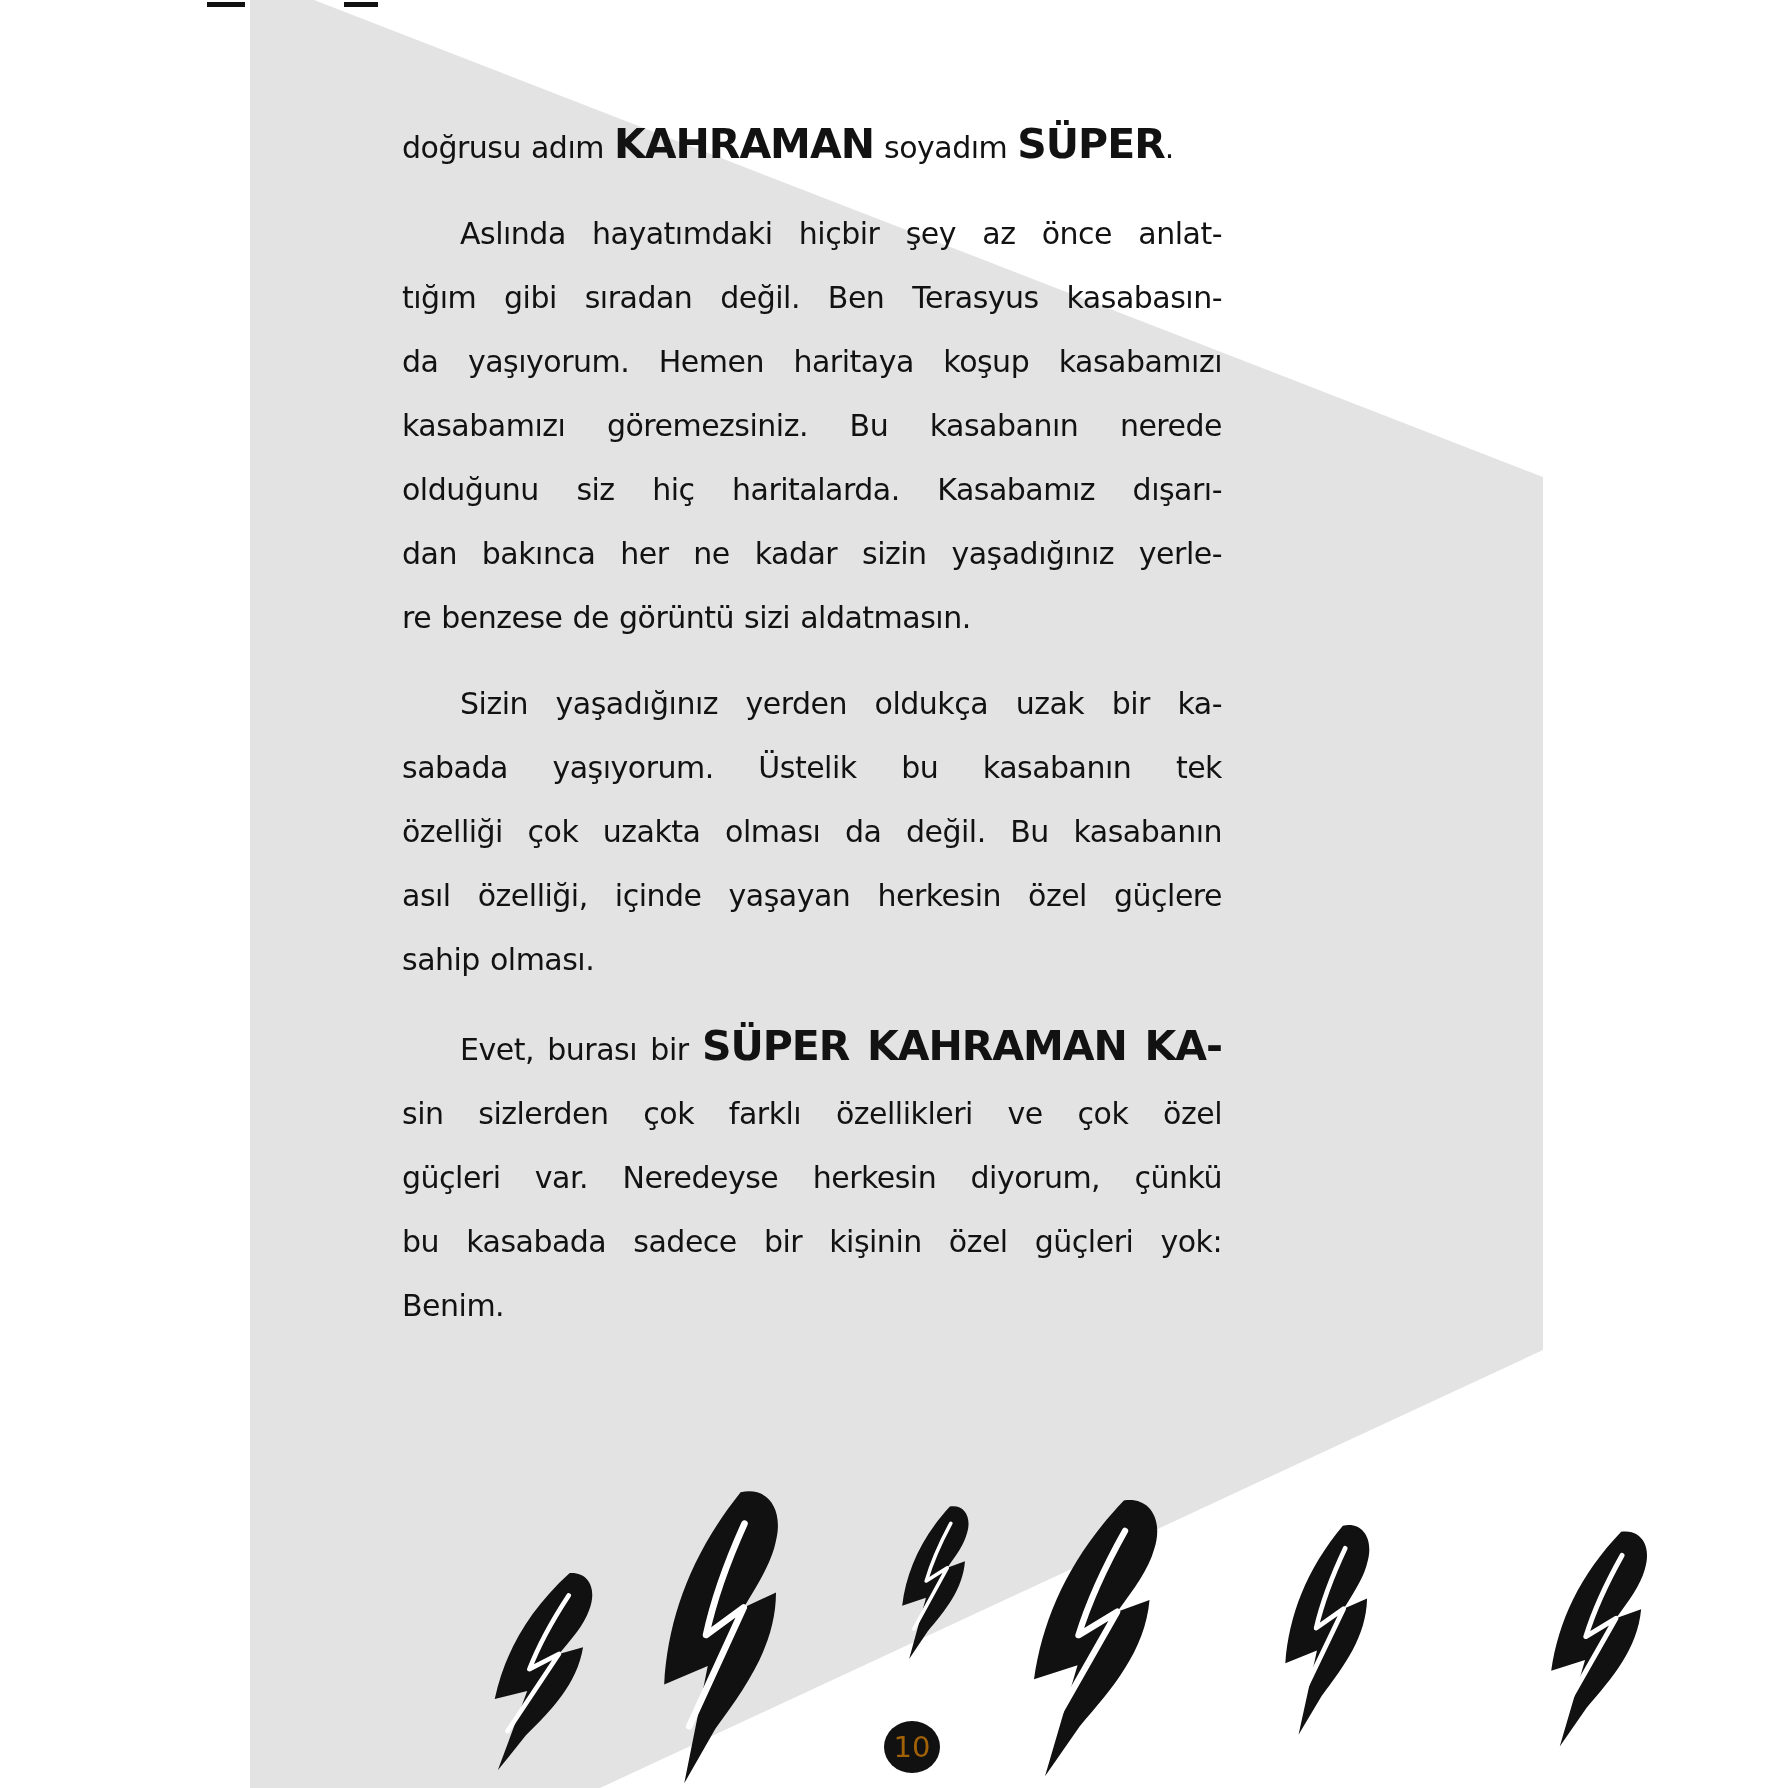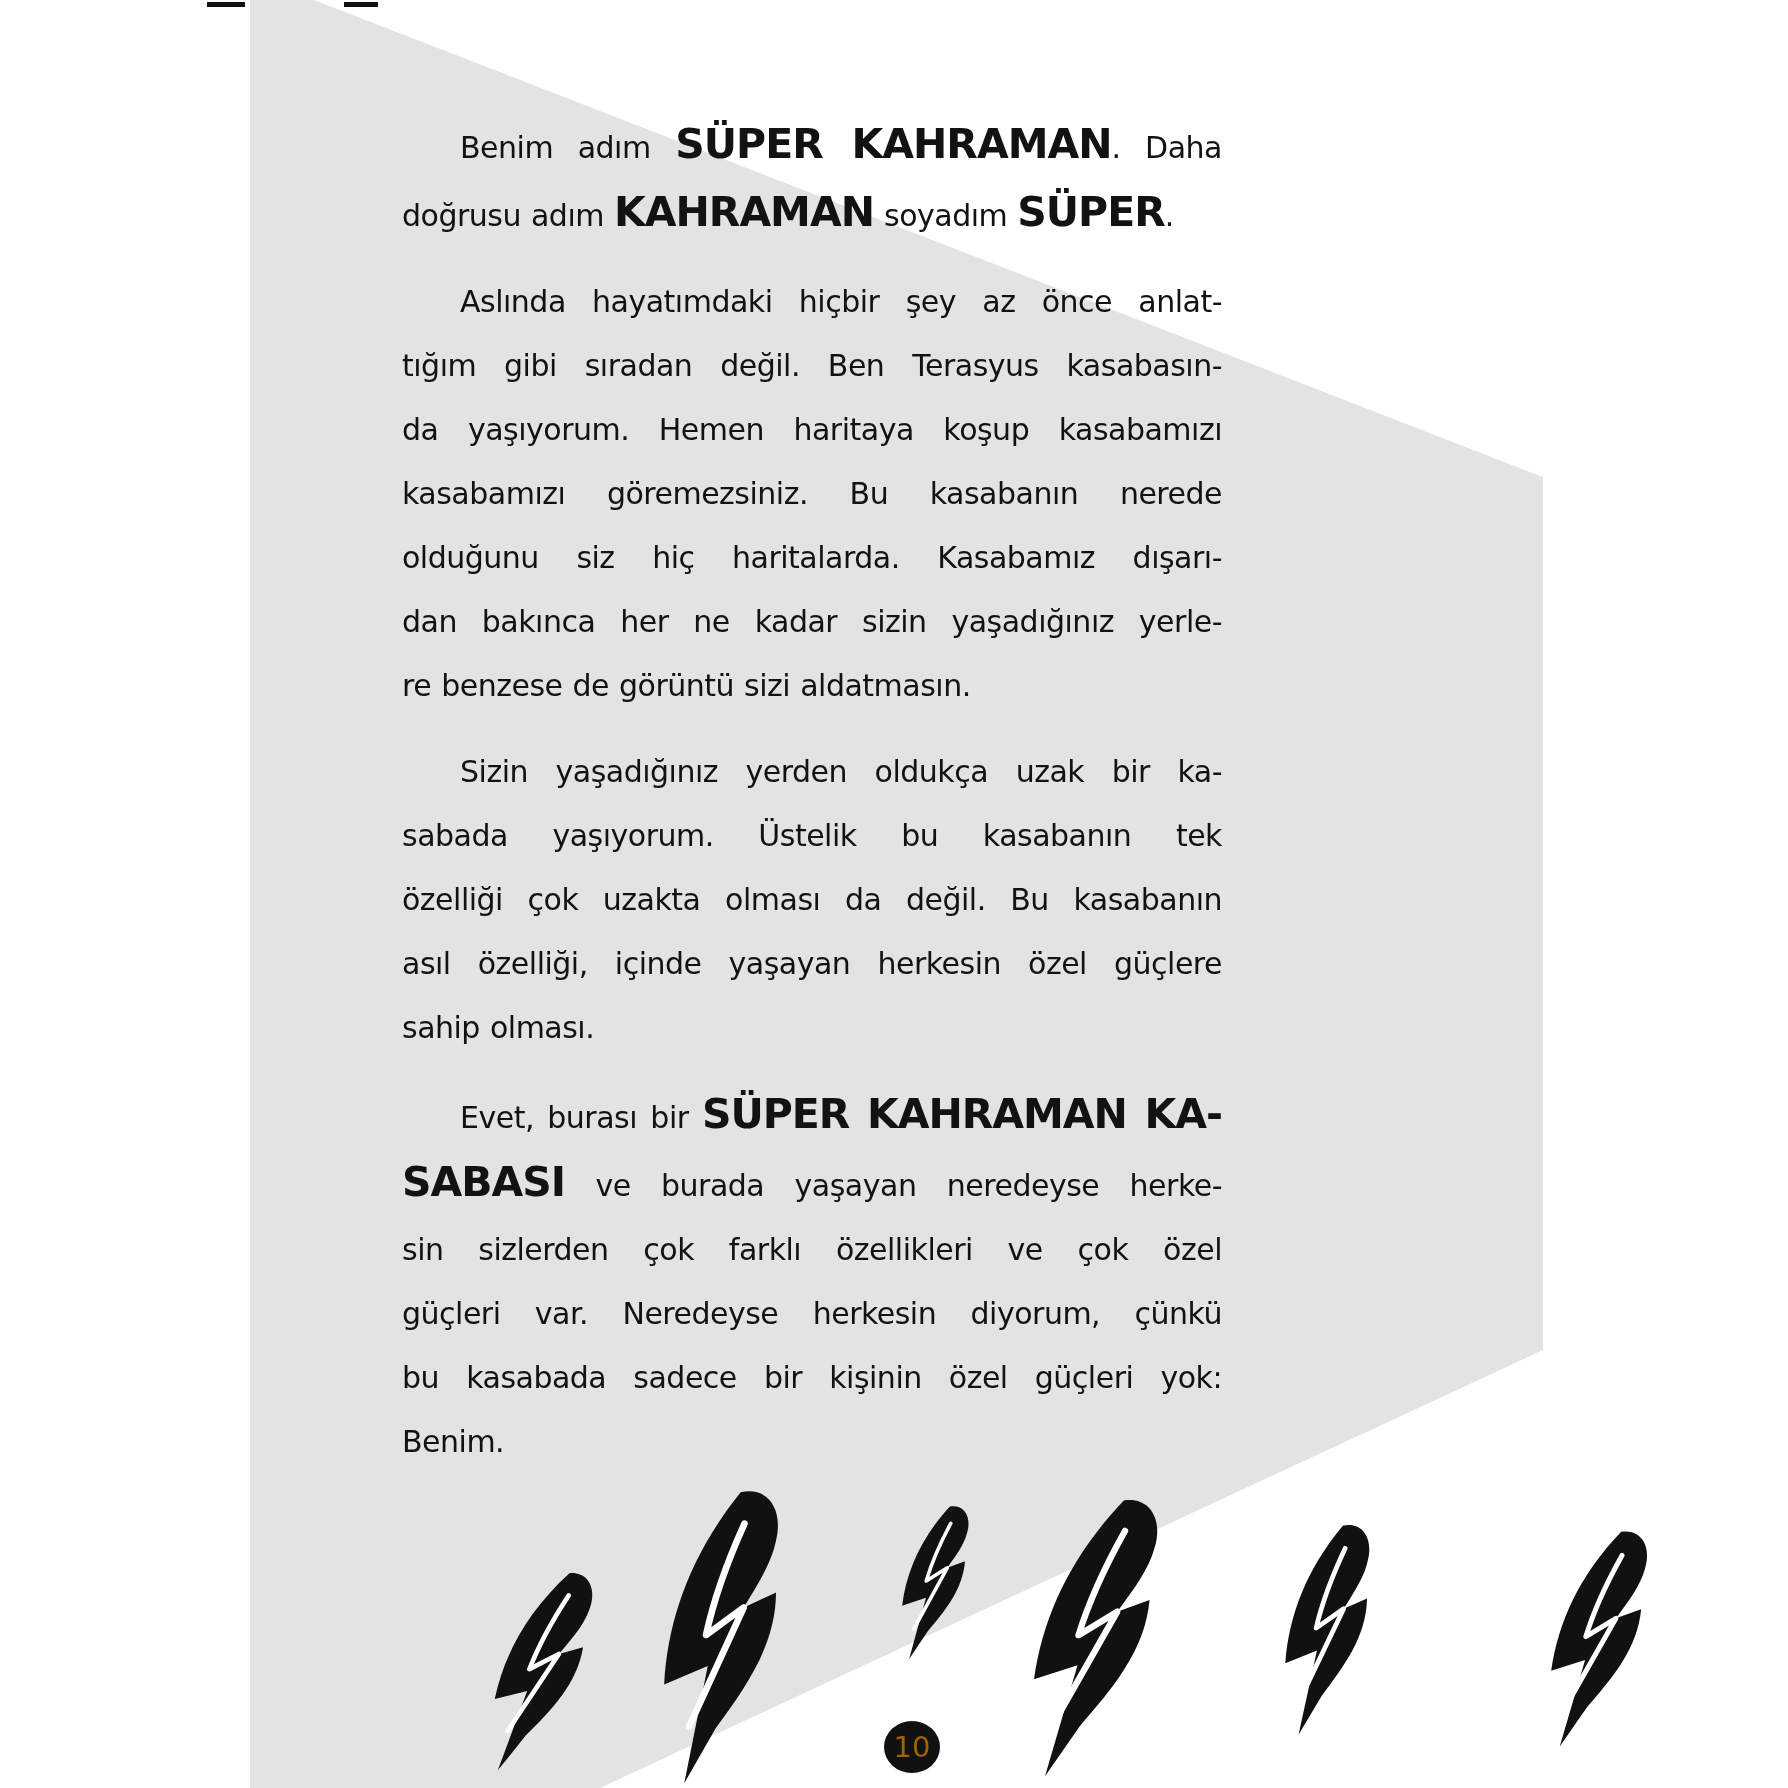--- a/index.html
+++ b/index.html
@@ -62,42 +62,40 @@
 
 <div id="canvas">
 
   <div class="panel"></div>
 
   <div class="top-mark m1"></div>
   <div class="top-mark m2"></div>
 
   <div class="text-block">
       <div class="para">
-        <div class="line j ind"><span>Benim adım </span><span class="d">SÜPER KAHRAMAN</span><span>. Daha</span></div>
         <div class="line"><span>doğrusu adım </span><span class="d">KAHRAMAN</span><span> soyadım </span><span class="d">SÜPER</span><span>.</span></div>
       </div>
       <div class="para">
         <div class="line j ind"><span>Aslında hayatımdaki hiçbir şey az önce anlat-</span></div>
         <div class="line j"><span>tığım gibi sıradan değil. Ben Terasyus kasabasın-</span></div>
         <div class="line j"><span>da yaşıyorum. Hemen haritaya koşup kasabamızı</span></div>
         <div class="line j"><span>kasabamızı göremezsiniz. Bu kasabanın nerede</span></div>
         <div class="line j"><span>olduğunu siz hiç haritalarda. Kasabamız dışarı-</span></div>
         <div class="line j"><span>dan bakınca her ne kadar sizin yaşadığınız yerle-</span></div>
         <div class="line"><span>re benzese de görüntü sizi aldatmasın.</span></div>
       </div>
       <div class="para">
         <div class="line j ind"><span>Sizin yaşadığınız yerden oldukça uzak bir ka-</span></div>
         <div class="line j"><span>sabada yaşıyorum. Üstelik bu kasabanın tek</span></div>
         <div class="line j"><span>özelliği çok uzakta olması da değil. Bu kasabanın</span></div>
         <div class="line j"><span>asıl özelliği, içinde yaşayan herkesin özel güçlere</span></div>
         <div class="line"><span>sahip olması.</span></div>
       </div>
       <div class="para">
         <div class="line j ind"><span>Evet, burası bir </span><span class="d">SÜPER KAHRAMAN KA-</span></div>
-        <div class="line j"><span class="d">SABASI</span><span> ve burada yaşayan neredeyse herke-</span></div>
         <div class="line j"><span>sin sizlerden çok farklı özellikleri ve çok özel</span></div>
         <div class="line j"><span>güçleri var. Neredeyse herkesin diyorum, çünkü</span></div>
         <div class="line j"><span>bu kasabada sadece bir kişinin özel güçleri yok:</span></div>
         <div class="line"><span>Benim.</span></div>
       </div>
     </div>
 
   <svg class="defs" xmlns="http://www.w3.org/2000/svg">
     <defs>
       <g id="boltShape">

